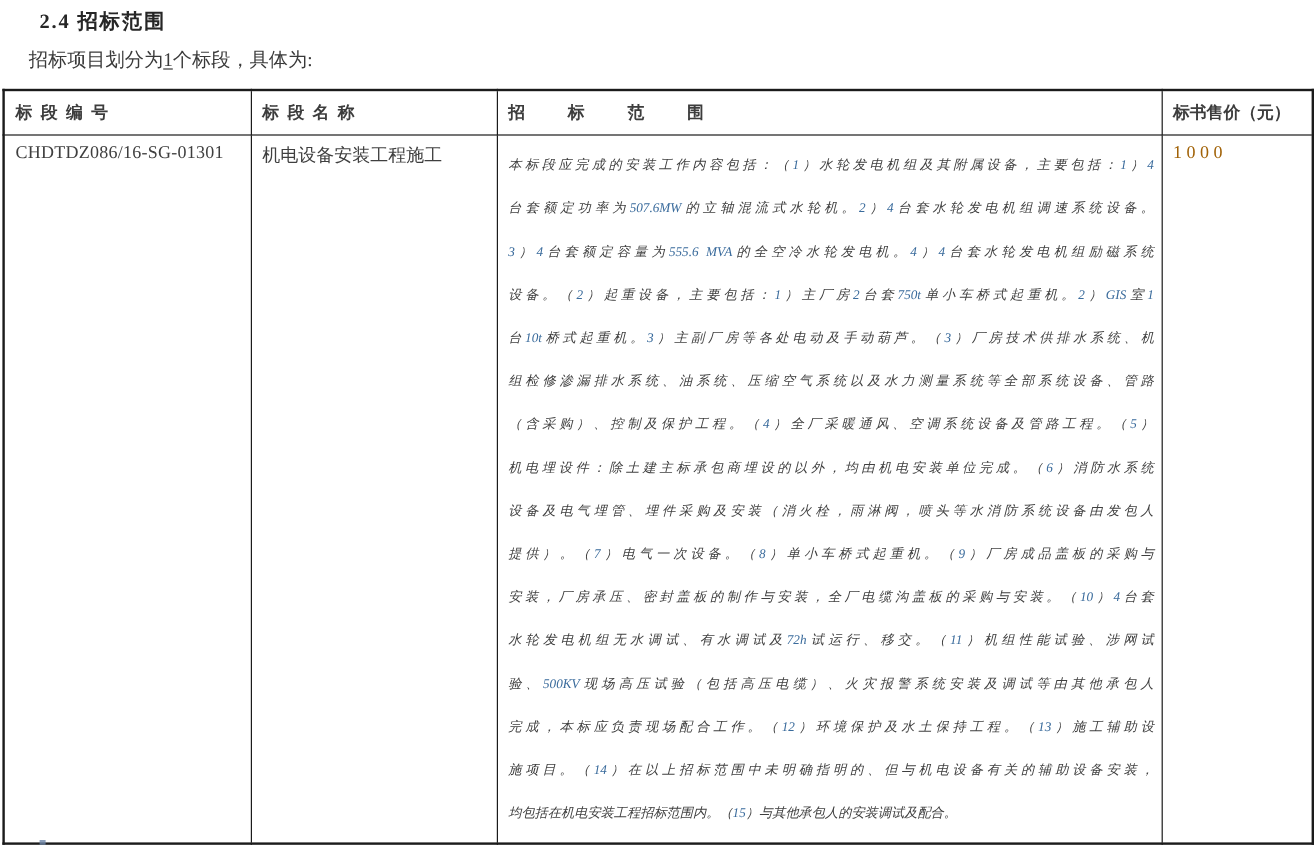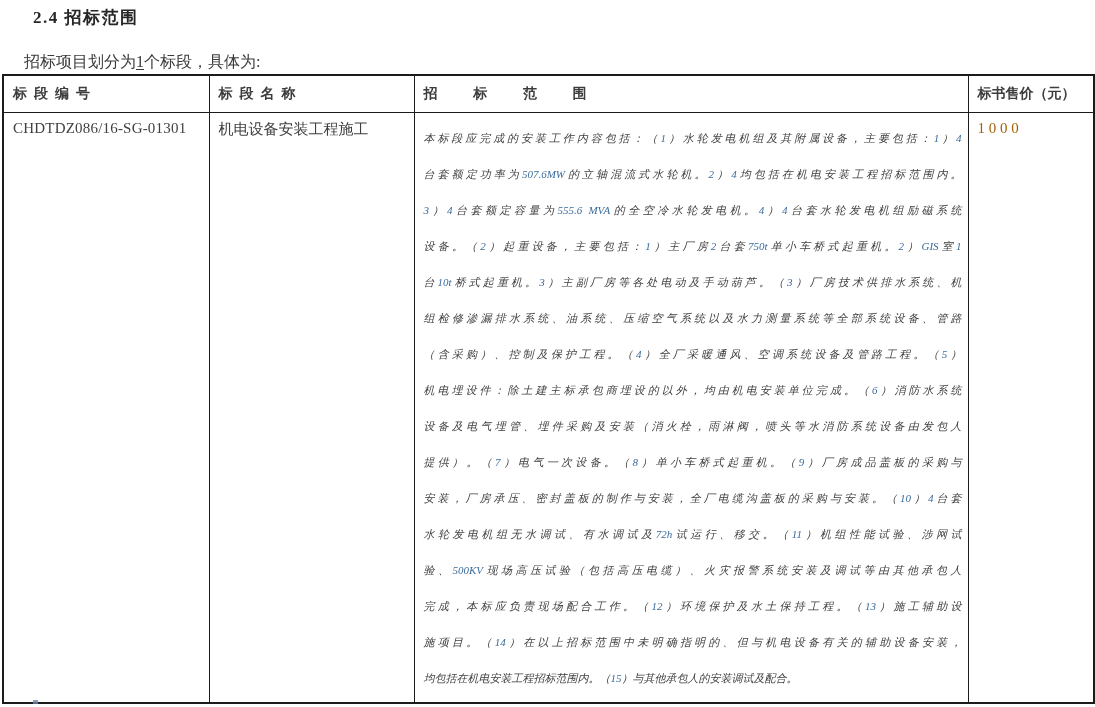--- a/index.html
+++ b/index.html
@@ -12,21 +12,21 @@
     overflow: hidden;
   }
   .heading {
     position: absolute; left: 33px; top: 6px;
     font-size: 17px; font-weight: bold; color: #262626;
     letter-spacing: 1.5px;
     text-align: right;
   }
   .intro {
     position: absolute; left: 24px; top: 40px;
-    font-size: 16px; color: #3a3a3a; margin-top: 12px;
+    font-size: 16px; color: #3a3a3a;
   }
   .intro .u { text-decoration: underline; text-underline-offset: 2px; }
   table.tender {
     position: absolute; left: 2px; top: 74px;
     width: 1091px;
     border-collapse: collapse; table-layout: fixed;
     border: 2px solid #1b1b1b;
   }
   table.tender th, table.tender td {
     border: 1px solid #1b1b1b;
@@ -95,21 +95,21 @@
       <th class="ls-wide">招标范围</th>
       <th>标书售价（元）</th>
     </tr>
   </thead>
   <tbody>
     <tr>
       <td class="code-cell">CHDTDZ086/16-SG-01301</td>
       <td class="name-cell">机电设备安装工程施工</td>
       <td class="scope-cell">
           <div class="scope-line"><span class="cjk-run">本标段应完成的安装工作内容包括：（</span><span class="latin-run">1</span><span class="cjk-run">）水轮发电机组及其附属设备，主要包括：</span><span class="latin-run">1</span><span class="cjk-run">）</span><span class="latin-run">4</span></div>
-          <div class="scope-line"><span class="cjk-run">台套额定功率为</span><span class="latin-run">507.6MW</span><span class="cjk-run">的立轴混流式水轮机。</span><span class="latin-run">2</span><span class="cjk-run">）</span><span class="latin-run">4</span><span class="cjk-run">均包括在机电安装工程招标范围内。</span></div>
+          <div class="scope-line"><span class="cjk-run">台套额定功率为</span><span class="latin-run">507.6MW</span><span class="cjk-run">的立轴混流式水轮机。</span><span class="latin-run">2</span><span class="cjk-run">）</span><span class="latin-run">4</span><span class="cjk-run">台套水轮发电机组调速系统设备。</span></div>
           <div class="scope-line"><span class="latin-run">3</span><span class="cjk-run">）</span><span class="latin-run">4</span><span class="cjk-run">台套额定容量为</span><span class="latin-run">555.6 MVA</span><span class="cjk-run">的全空冷水轮发电机。</span><span class="latin-run">4</span><span class="cjk-run">）</span><span class="latin-run">4</span><span class="cjk-run">台套水轮发电机组励磁系统</span></div>
           <div class="scope-line"><span class="cjk-run">设备。（</span><span class="latin-run">2</span><span class="cjk-run">）起重设备，主要包括：</span><span class="latin-run">1</span><span class="cjk-run">）主厂房</span><span class="latin-run">2</span><span class="cjk-run">台套</span><span class="latin-run">750t</span><span class="cjk-run">单小车桥式起重机。</span><span class="latin-run">2</span><span class="cjk-run">）</span><span class="latin-run">GIS</span><span class="cjk-run">室</span><span class="latin-run">1</span></div>
           <div class="scope-line"><span class="cjk-run">台</span><span class="latin-run">10t</span><span class="cjk-run">桥式起重机。</span><span class="latin-run">3</span><span class="cjk-run">）主副厂房等各处电动及手动葫芦。（</span><span class="latin-run">3</span><span class="cjk-run">）厂房技术供排水系统、机</span></div>
           <div class="scope-line"><span class="cjk-run">组检修渗漏排水系统、油系统、压缩空气系统以及水力测量系统等全部系统设备、管路</span></div>
           <div class="scope-line"><span class="cjk-run">（含采购）、控制及保护工程。（</span><span class="latin-run">4</span><span class="cjk-run">）全厂采暖通风、空调系统设备及管路工程。（</span><span class="latin-run">5</span><span class="cjk-run">）</span></div>
           <div class="scope-line"><span class="cjk-run">机电埋设件：除土建主标承包商埋设的以外，均由机电安装单位完成。（</span><span class="latin-run">6</span><span class="cjk-run">）消防水系统</span></div>
           <div class="scope-line"><span class="cjk-run">设备及电气埋管、埋件采购及安装（消火栓，雨淋阀，喷头等水消防系统设备由发包人</span></div>
           <div class="scope-line"><span class="cjk-run">提供）。（</span><span class="latin-run">7</span><span class="cjk-run">）电气一次设备。（</span><span class="latin-run">8</span><span class="cjk-run">）单小车桥式起重机。（</span><span class="latin-run">9</span><span class="cjk-run">）厂房成品盖板的采购与</span></div>
           <div class="scope-line"><span class="cjk-run">安装，厂房承压、密封盖板的制作与安装，全厂电缆沟盖板的采购与安装。（</span><span class="latin-run">10</span><span class="cjk-run">）</span><span class="latin-run">4</span><span class="cjk-run">台套</span></div>
           <div class="scope-line"><span class="cjk-run">水轮发电机组无水调试、有水调试及</span><span class="latin-run">72h</span><span class="cjk-run">试运行、移交。（</span><span class="latin-run">11</span><span class="cjk-run">）机组性能试验、涉网试</span></div>

